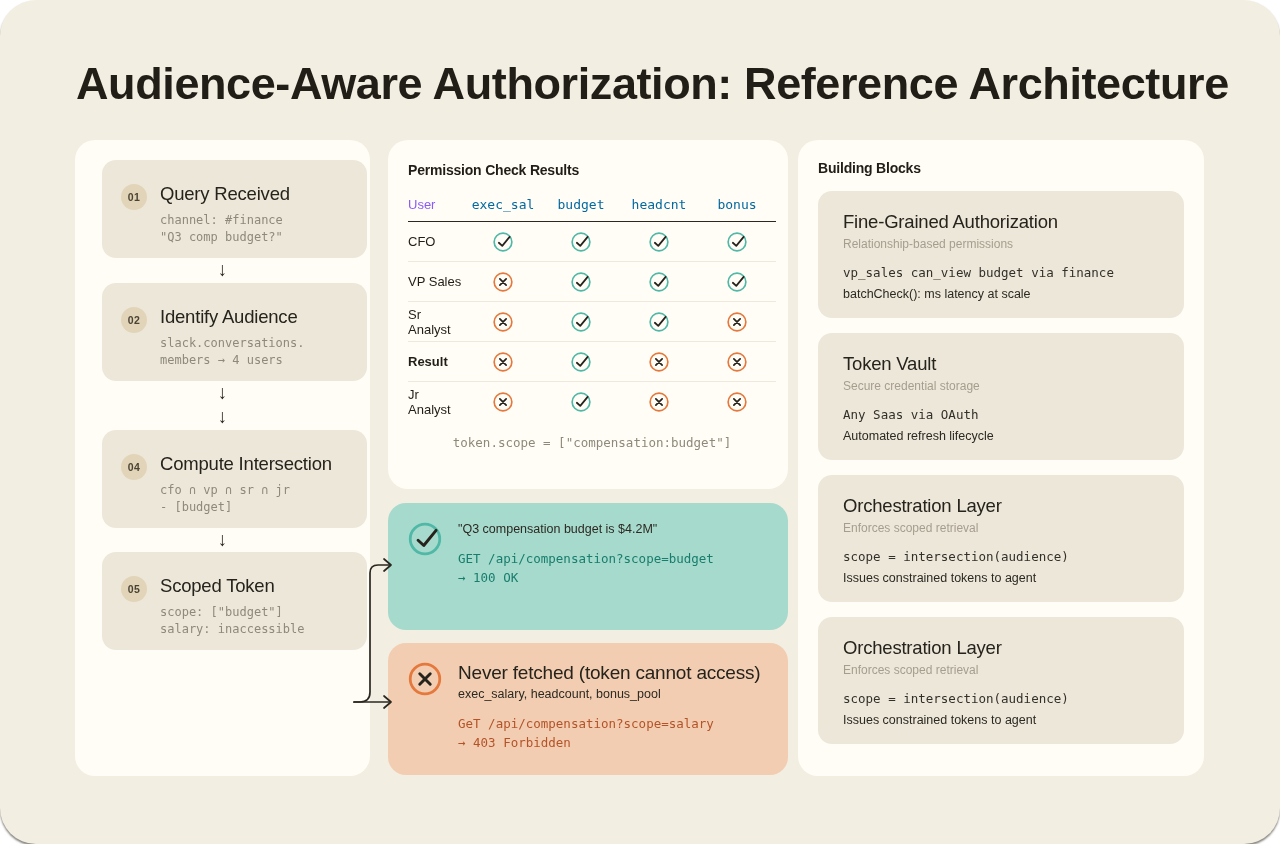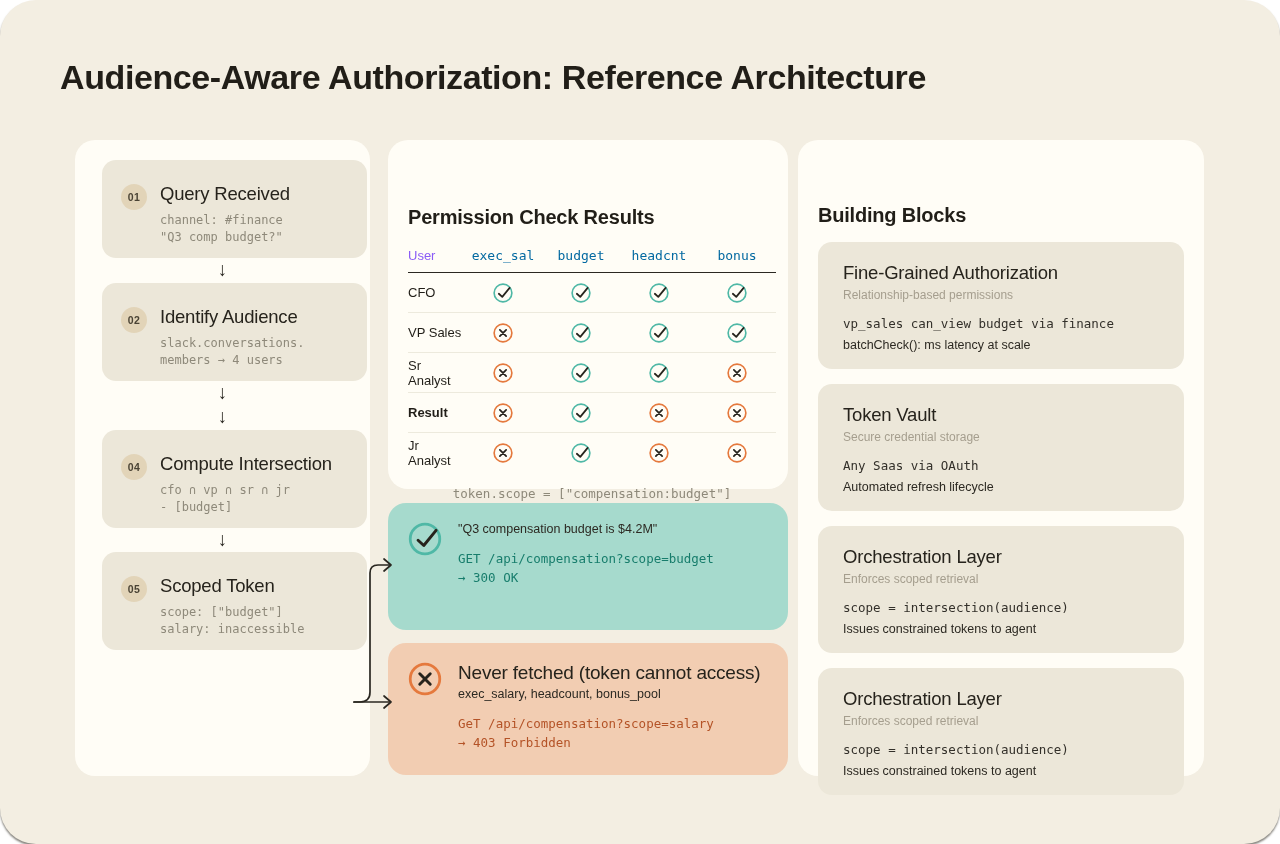--- a/index.html
+++ b/index.html
@@ -6,26 +6,26 @@
     --canvas:#f3eee2; --panel:#fffdf6; --card:#ece7d9; --badge:#e2d4b8;
     --ink:#26231c; --muted:#8e897a; --soft:#a59e8e;
     --teal:#4fb8a6; --teal-bg:#a6dacd; --teal-ink:#177d6c;
     --orange:#e5793d; --orange-bg:#f2cdb2; --orange-ink:#b45327;
     --rule:#edeadd; --rule-dark:#2b2821;
   }
   *{box-sizing:border-box;margin:0;padding:0;}
   html,body{width:1280px;height:844px;background:#ffffff;font-family:"Liberation Sans",sans-serif;color:var(--ink);}
   .canvas{position:absolute;inset:0;width:1280px;height:844px;background:var(--canvas);
     border-radius:36px;box-shadow:0 2px 2px rgba(40,36,26,.55);overflow:hidden;}
-  .page-title{position:absolute;left:60px;top:58px;font-size:34px;font-weight:600;letter-spacing:-.4px;color:#211e18;}
+  .page-title{position:absolute;left:76px;top:58px;font-size:45px;font-weight:600;letter-spacing:-.4px;color:#211e18;}
   .panel{position:absolute;background:var(--panel);border-radius:20px;}
   .panel-left{left:75px;top:140px;width:295px;height:636px;padding:20px 27px;}
   .panel-mid{left:388px;top:140px;width:400px;height:349px;padding:22px 12px 0 20px;}
   .panel-right{left:798px;top:140px;width:406px;height:636px;padding:20px 20px;}
-  .panel h2{font-size:20px;font-weight:700;letter-spacing:-.2px;color:#211e18;margin-top:44px;}
+  .panel h2{font-size:14px;font-weight:700;letter-spacing:-.2px;color:#211e18;}
   
   .step-card{position:relative;width:265px;height:98px;background:var(--card);border-radius:14px;padding:23px 14px 0 58px;}
   .step-badge{position:absolute;left:19px;top:24px;width:26px;height:26px;border-radius:50%;background:var(--badge);
     display:flex;align-items:center;justify-content:center;font-size:10.5px;font-weight:700;color:#4a4334;letter-spacing:.4px;}
   .step-title{font-size:18.5px;font-weight:500;letter-spacing:-.2px;margin-bottom:7px;white-space:nowrap;}
   .step-code{font-family:"DejaVu Sans Mono",monospace;font-size:12px;line-height:17px;color:var(--muted);white-space:nowrap;}
   .flow-arrow{height:24.5px;display:flex;align-items:center;justify-content:center;font-size:19px;color:#2a2721;}
   
   .tbl-head{display:grid;grid-template-columns:56px repeat(4,78px);align-items:end;margin-top:19px;
     padding-bottom:9px;border-bottom:1.5px solid var(--rule-dark);}
@@ -254,21 +254,21 @@
   </section>
 
   <div class="outcome success">
     <span class="big-ic" id="ic-success"><svg width="40" height="40" viewBox="0 0 26 26" fill="none">
           <circle cx="13" cy="13" r="9.6" stroke="#4fb8a6" stroke-width="1.8" fill="none"></circle>
           <path d="M8.5 13.8 L12.2 17.2 L20.2 7.4" stroke="#26231c" stroke-width="1.9" stroke-linecap="round" stroke-linejoin="round" fill="none"></path>
         </svg></span>
     <div class="outcome-sub">"Q3 compensation budget is $4.2M"</div>
     <div class="outcome-code">
       <div>GET /api/compensation?scope=budget</div>
-      <div>→ 300 OK</div>
+      <div>→ 100 OK</div>
     </div>
   </div>
 
   <div class="outcome failure">
     <span class="big-ic" id="ic-failure"><svg width="40" height="40" viewBox="0 0 26 26" fill="none">
           <circle cx="13" cy="13" r="9.6" stroke="#e5793d" stroke-width="1.8" fill="none"></circle>
           <path d="M9.6 9.6 L16.4 16.4 M16.4 9.6 L9.6 16.4" stroke="#26231c" stroke-width="1.9" stroke-linecap="round" fill="none"></path>
         </svg></span>
     <div class="outcome-title">Never fetched (token cannot access)</div>
     <div class="outcome-sub">exec_salary, headcount, bonus_pool</div>

